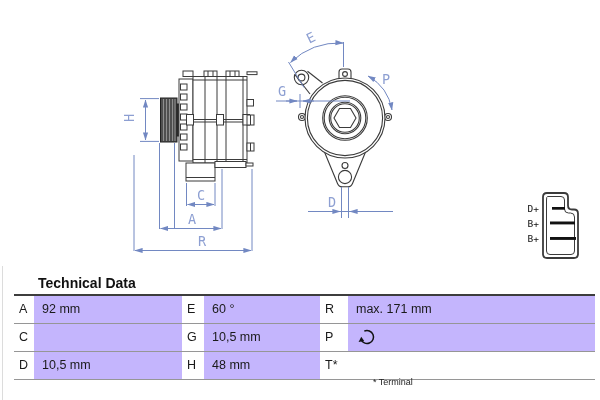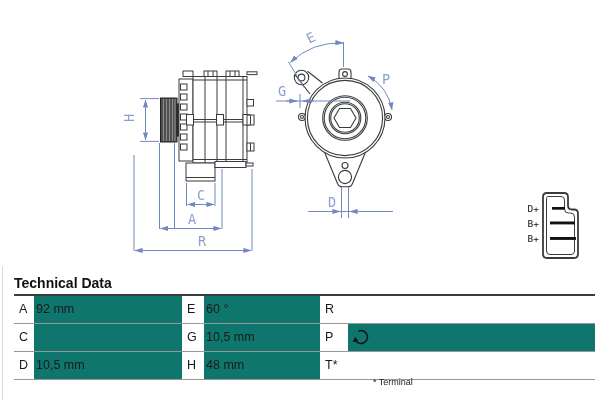--- a/index.html
+++ b/index.html
@@ -5,26 +5,26 @@
   html,body{margin:0;padding:0;}
   body{width:600px;height:400px;background:#ffffff;position:relative;overflow:hidden;
        font-family:"Liberation Sans", sans-serif;color:#1a1a1a;}
   .page{position:absolute;inset:0;background:#fff;}
   .page-edge{position:absolute;left:2px;top:266px;width:1px;height:134px;background:#dcdcdc;}
   .title{position:absolute;left:14px;top:8px;font-size:15px;letter-spacing:.3px;color:#111;}
   svg text{font-family:"DejaVu Sans Mono", monospace;}
 
   
   .tdata{position:absolute;left:14px;top:274px;width:581px;}
-  .theading{font-size:14px;font-weight:bold;color:#111;height:20px;line-height:18px;}
+  .theading{font-size:14px;font-weight:bold;color:#111;height:20px;line-height:18px;margin-left:24px;}
   .tbody{border-top:2px solid #3d3d3d;border-bottom:1px solid #969696;}
   .trow{display:flex;height:27px;line-height:27px;font-size:12.5px;}
   .trow + .trow{border-top:1px solid #969696;}
   .tk{background:#fff;padding-left:5px;box-sizing:border-box;color:#1a1a1a;}
-  .tv{background:#0f766e;padding-left:2px;box-sizing:border-box;color:#1a1a1a;
+  .tv{background:#c4b5fd;padding-left:8px;box-sizing:border-box;color:#1a1a1a;
       white-space:nowrap;overflow:hidden;display:flex;align-items:center;}
   .k1{width:20px;} .v1{width:148px;} .k2{width:22px;} .v2{width:116px;}
   .k3{width:28px;} .v3{flex:1;}
   .tfoot{position:absolute;left:373px;top:377px;font-size:9px;color:#222;text-align:right;}
 </style>
 </head>
 <body>
 
 <div class="page">
   <div class="page-edge"></div>
@@ -206,20 +206,21 @@
   <div class="tdata">
     <div class="theading">Technical Data</div>
     <div class="tbody">
 
       <div class="trow">
         <div class="tk k1">A</div>
         <div class="tv v1">92 mm</div>
         <div class="tk k2">E</div>
         <div class="tv v2">60 °</div>
         <div class="tk k3">R</div>
+        <div class="tv v3">max. 171 mm</div>
       </div>
 
       <div class="trow">
         <div class="tk k1">C</div>
         <div class="tv v1"></div>
         <div class="tk k2">G</div>
         <div class="tv v2">10,5 mm</div>
         <div class="tk k3">P</div>
         <div class="tv v3">
           <svg width="22" height="19" viewBox="0 0 22 19">

